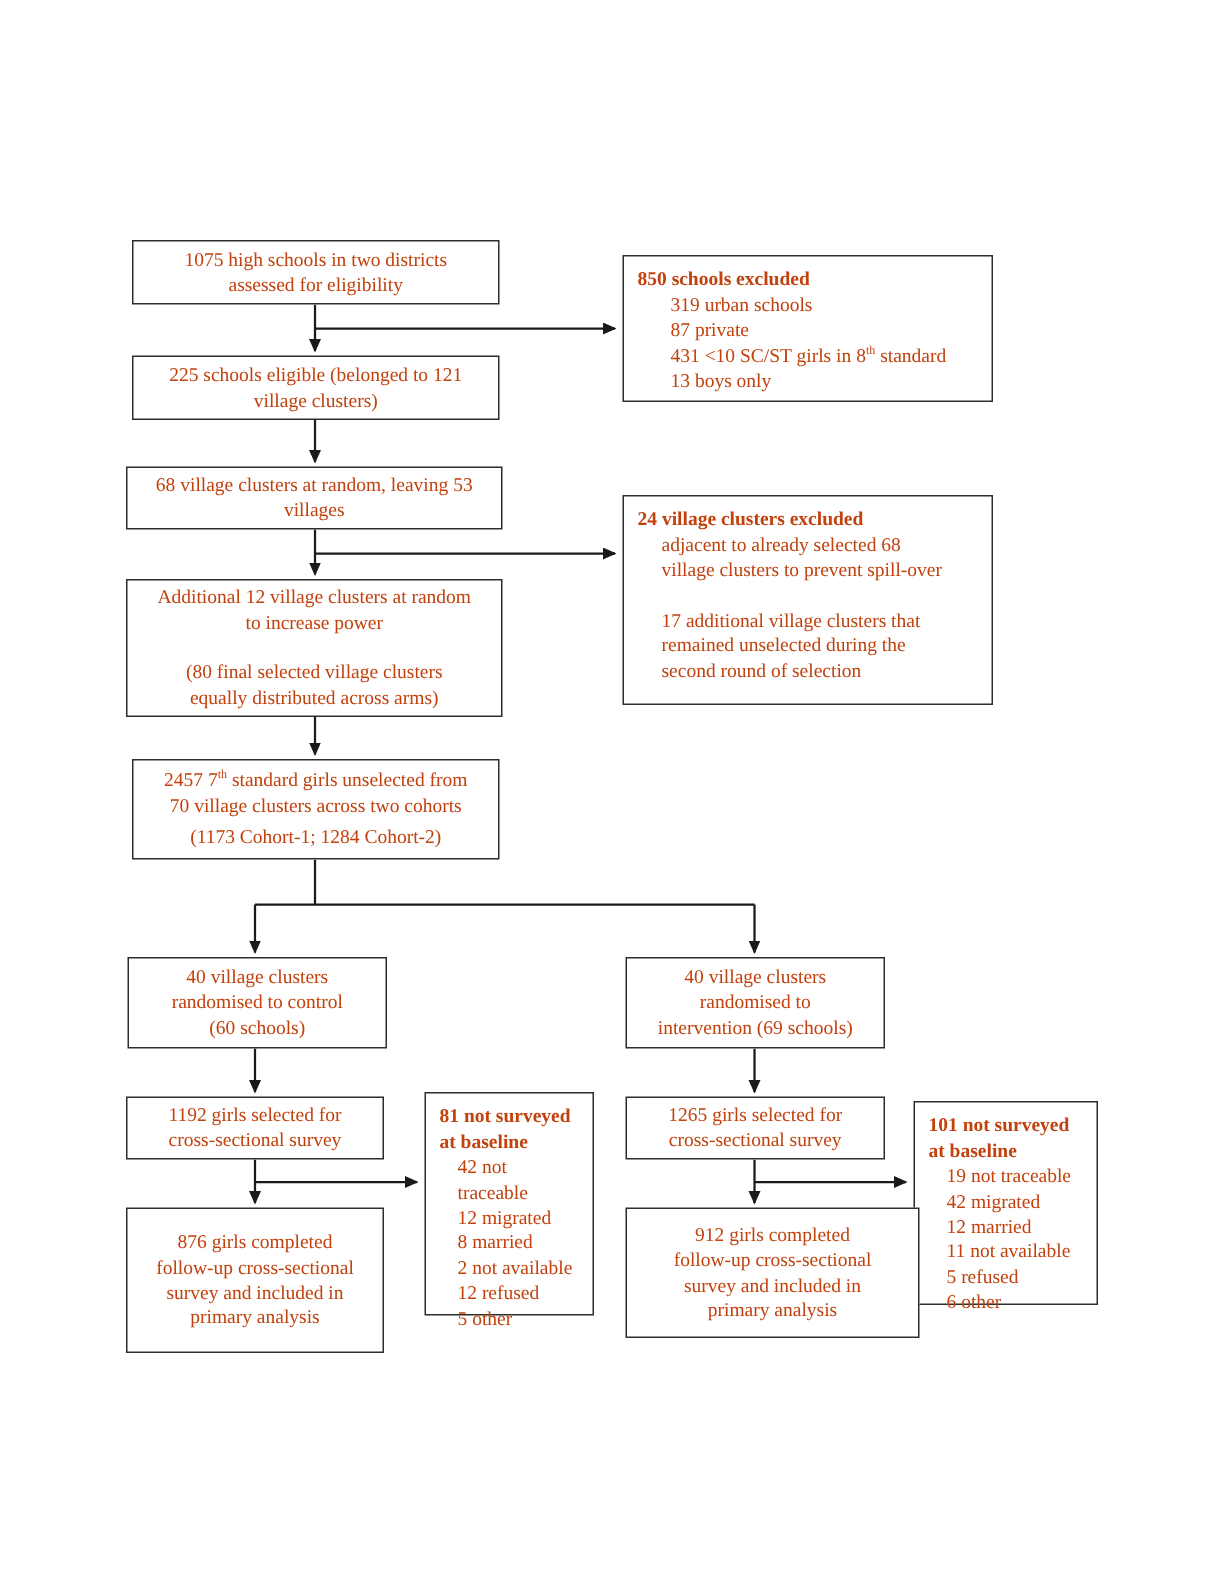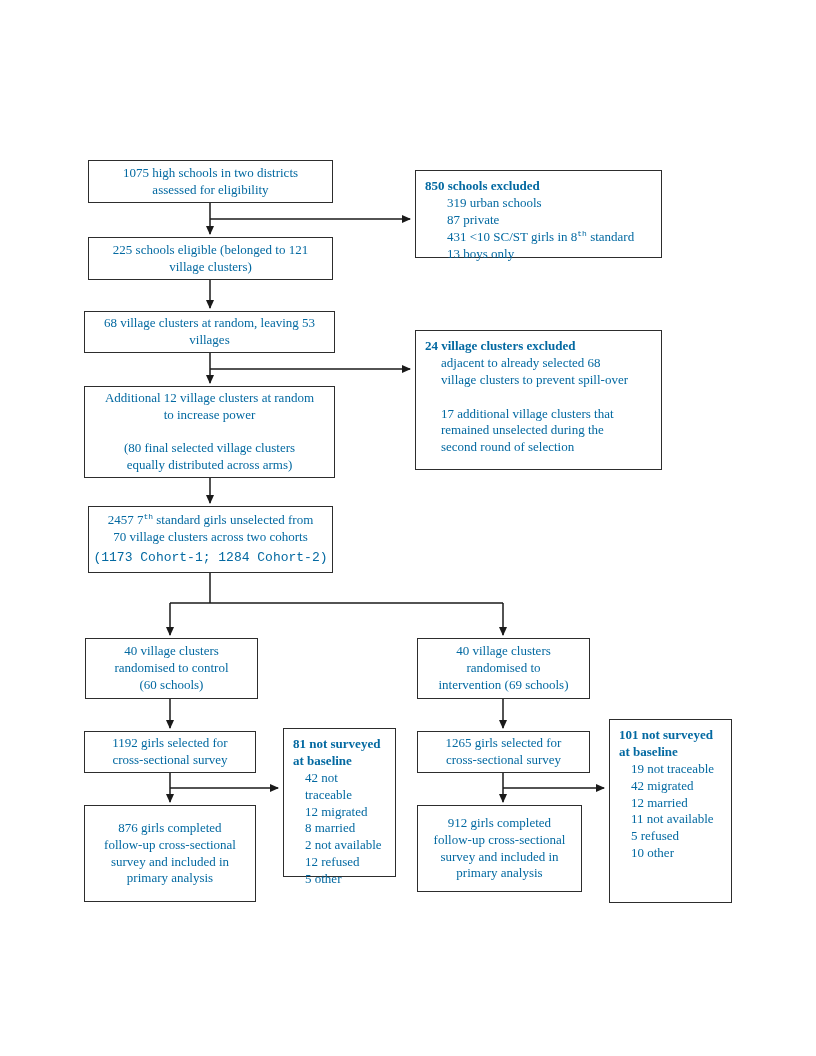--- a/index.html
+++ b/index.html
@@ -9,39 +9,39 @@
     height: 1056px;
     background: #ffffff;
     overflow: hidden;
     font-family: "Liberation Serif", "DejaVu Serif", serif;
   }
   .box {
     position: absolute;
     box-sizing: border-box;
     background: #ffffff;
     border: 1.5px solid #2d2d2d;
-    color: #0369a1;
+    color: #c2410c;
     font-size: 13px;
     line-height: 1.3;
   }
   .center {
     display: flex;
     align-items: center;
     justify-content: center;
     text-align: center;
     padding: 2px 4px;
   }
   .txt { white-space: pre-line; }
   .side { padding: 7px 9px; text-align: left; }
   .side-title { font-weight: bold; white-space: pre-line; }
   .indent-items { padding-left: 22px; }
   .indent-items-sm { padding-left: 12px; }
   .indent-body { padding-left: 16px; white-space: pre-line; }
-  .gap-top { margin-top: 5px; font-family: Liberation Mono, monospace; }
-  sup { font-size: 8px; line-height: 0; vertical-align: super; font-family: Liberation Mono, monospace; }
+  .gap-top { margin-top: 5px; }
+  sup { font-size: 8px; line-height: 0; vertical-align: super; }
   #connectors { position: absolute; left: 0; top: 0; pointer-events: none; }
   #connectors line, #connectors path { stroke: #1a1a1a; stroke-width: 1.5; fill: none; }
   #connectors marker path { fill: #1a1a1a; stroke: none; }
 </style>
 </head>
 <body>
 
 <div id="page">
 
   <svg id="connectors" width="816" height="1056">
@@ -66,21 +66,21 @@
     <line x1="503" y1="699" x2="503" y2="728" marker-end="url(#arrow)"></line>
     <line x1="503" y1="773" x2="503" y2="802" marker-end="url(#arrow)"></line>
     <line x1="503" y1="788" x2="604" y2="788" marker-end="url(#arrow)"></line>
   </svg>
 
   <div class="box center" style="left:88px; top:160px; width:245px; height:43px">
     <div class="txt">1075 high schools in two districts
 assessed for eligibility</div>
   </div>
 
-  <div class="box side" style="left:415px; top:170px; width:247px; height:88px">
+  <div class="box side" style="left:415px; top:170px; width:247px; height:98px">
     <div class="side-title">850 schools excluded</div>
     <div class="indent-items">
       <div>319 urban schools</div>
       <div>87 private</div>
       <div><span>431 &lt;10 SC/ST girls in 8</span><sup>th</sup><span> standard</span></div>
       <div>13 boys only</div>
     </div>
   </div>
 
   <div class="box center" style="left:88px; top:237px; width:245px; height:43px">
@@ -147,40 +147,40 @@
       <div>12 refused</div>
       <div>5 other</div>
     </div>
   </div>
 
   <div class="box center" style="left:417px; top:731px; width:173px; height:42px">
     <div class="txt">1265 girls selected for
 cross-sectional survey</div>
   </div>
 
-  <div class="box side" style="left:609px; top:719px; width:123px; height:184px">
+  <div class="box side" style="left:609px; top:734px; width:123px; height:136px">
     <div class="side-title">101 not surveyed
 at baseline</div>
     <div class="indent-items-sm">
       <div>19 not traceable</div>
       <div>42 migrated</div>
       <div>12 married</div>
       <div>11 not available</div>
       <div>5 refused</div>
-      <div>10 other</div>
+      <div>6 other</div>
     </div>
   </div>
 
   <div class="box center" style="left:84px; top:805px; width:172px; height:97px">
     <div class="txt">876 girls completed
 follow-up cross-sectional
 survey and included in
 primary analysis</div>
   </div>
 
-  <div class="box center" style="left:417px; top:805px; width:165px; height:87px">
+  <div class="box center" style="left:417px; top:805px; width:196px; height:87px">
     <div class="txt">912 girls completed
 follow-up cross-sectional
 survey and included in
 primary analysis</div>
   </div>
 
 </div>
 
 </body></html>

